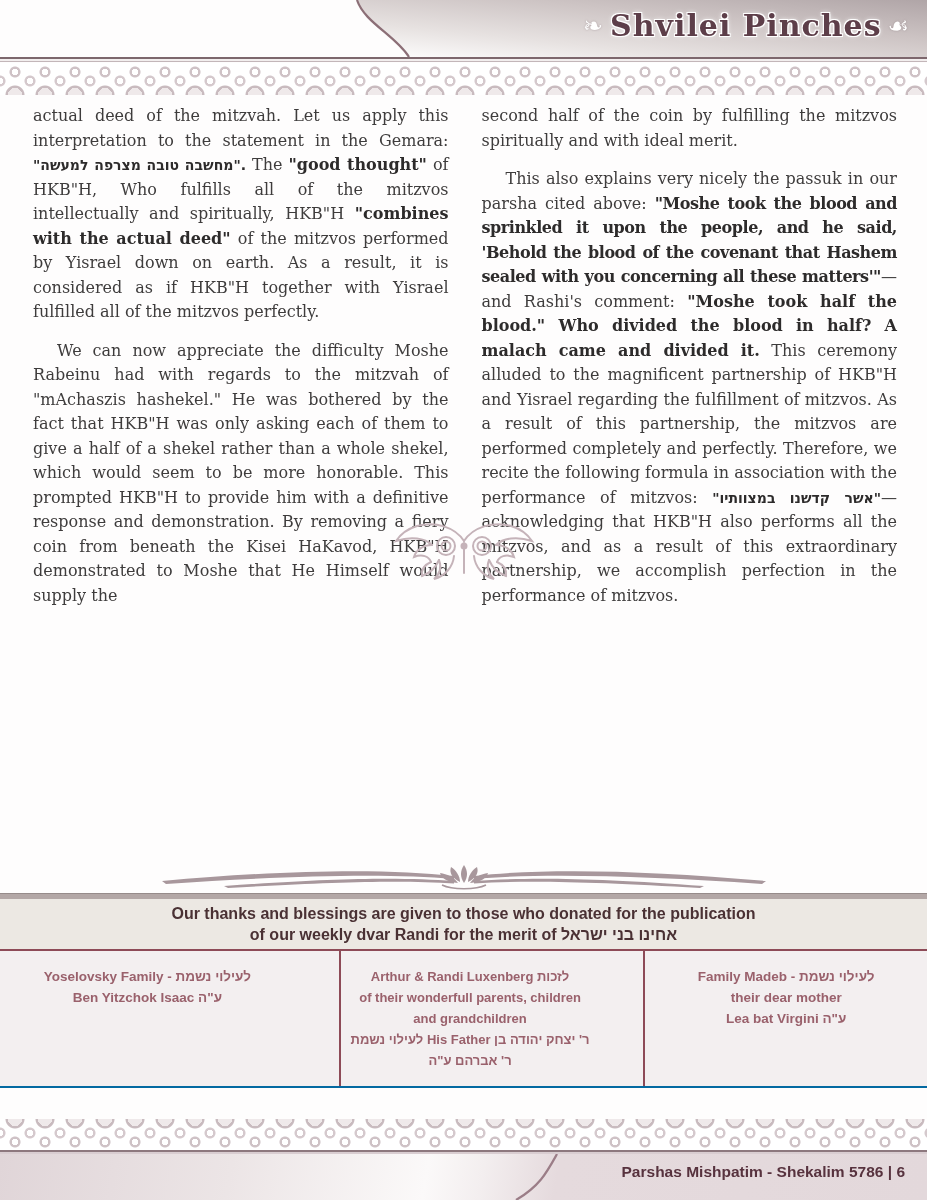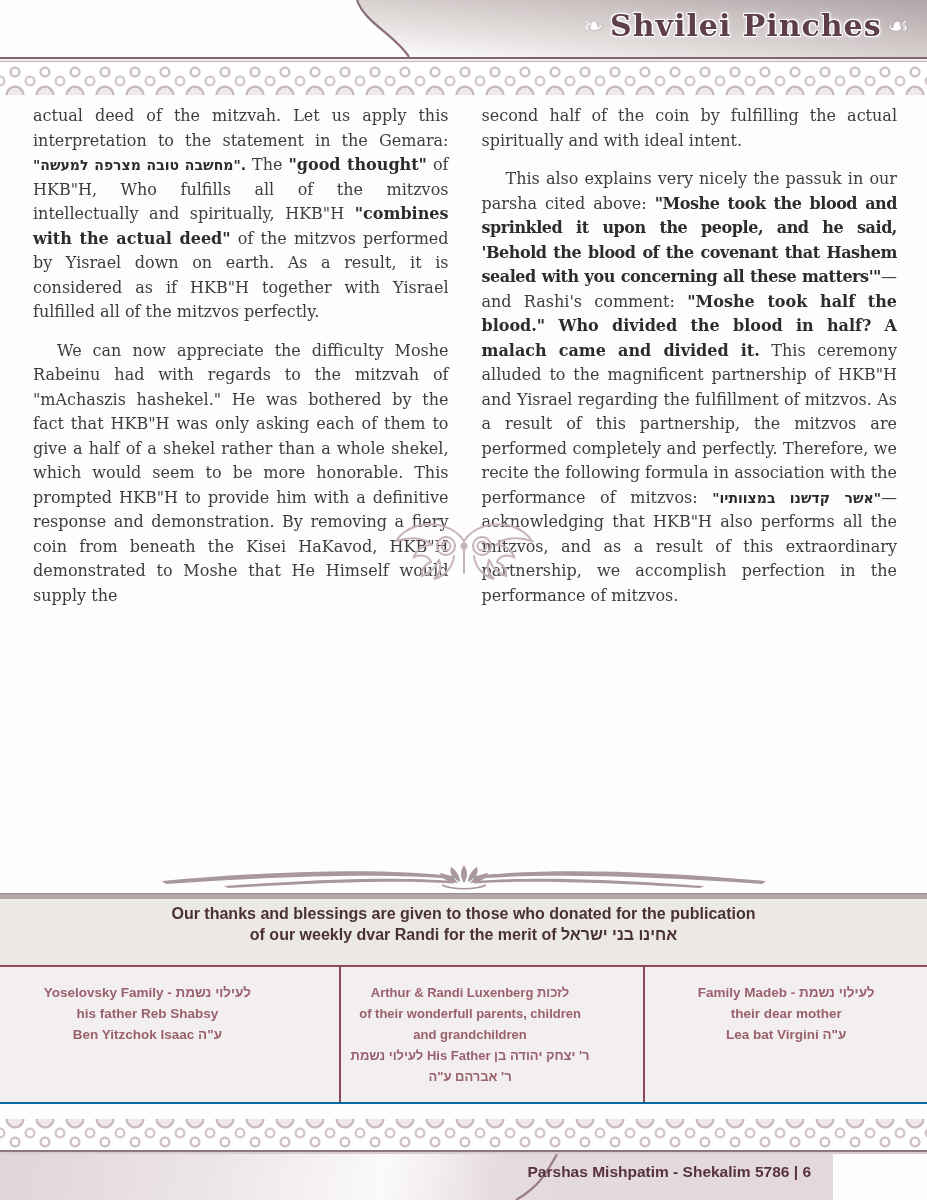--- a/index.html
+++ b/index.html
@@ -39,40 +39,40 @@
 
   
   .flourish{position:absolute;top:515px;left:50%;transform:translateX(-50%);}
 
   
   .divider{position:absolute;top:864px;left:50%;transform:translateX(-50%);}
 
   
   .thanks{position:absolute;top:893px;left:0;right:0;}
   .thanks-topband{height:5px;background:#b3a7a6;border-top:1px solid #968b8a;}
-  .thanks-head{background:#ece8e3;padding:4px 0 20px;text-align:center;
+  .thanks-head{background:#ece8e3;padding:4px 0 4px;text-align:center;
     font-family:"Liberation Sans",sans-serif;font-weight:bold;color:#4a3134;
     font-size:16px;line-height:21px;}
   .ded-row{display:flex;border-top:2px solid #8d4a57;border-bottom:2px solid #0369a1;background:#f3eff0;gap:44px;}
   .ded-cell{box-sizing:border-box;padding:15px 8px;text-align:center;
     font-family:"Liberation Sans",sans-serif;font-weight:bold;color:#9a616c;
     font-size:13.5px;line-height:21px;}
   .ded-cell+.ded-cell{border-left:2px solid #8d4a57;}
   .ded-1{flex:0 0 31.8%;}
   .ded-2{flex:0 0 30.6%;}
   .ded-3{flex:1;font-size:13px;}
 
   
   .email{position:absolute;top:1082px;left:0;width:100%;text-align:center;
     font-family:"Liberation Sans",sans-serif;font-weight:bold;font-size:15px;color:#7c4b58;}
 
   
   .bottom-rule{position:absolute;top:1150px;left:0;width:100%;height:4px;
     background:linear-gradient(to bottom,#8d787e 0 2px,#d9cdd1 2px 4px);}
-  .footer-band{position:absolute;top:1154px;left:0;width:833px;height:46px;
+  .footer-band{position:absolute;top:1154px;left:0;width:927px;height:46px;
     background:linear-gradient(100deg,#e0d5d8 0%,#ece5e6 25%,#fbf9f9 46%,#f3eeef 52%,#e5dadd 60%,#e3d8db 100%);}
   .footer-curve{position:absolute;top:0;left:0;}
   .footer-text{position:absolute;right:22px;top:9px;
     font-family:"Liberation Sans",sans-serif;font-weight:bold;font-size:15.5px;color:#57323e;}
 </style>
 </head>
 <body>
 
 <div class="page">
 
@@ -93,21 +93,21 @@
   </div>
   <div class="top-rule"></div>
   <div class="lace lace-top"></div>
 
   <div class="columns">
     <div class="col">
       <p><span>actual deed of the mitzvah.  Let us apply this interpretation to the statement in the Gemara: </span><span class="b heb">"מחשבה טובה מצרפה למעשה".</span><span> The </span><span class="b">"good thought"</span><span> of HKB"H, Who fulfills all of the mitzvos intellectually and spiritually, HKB"H </span><span class="b">"combines with the actual deed"</span><span> of the mitzvos performed by Yisrael down on earth.  As a result, it is considered as if HKB"H together with Yisrael fulfilled all of the mitzvos perfectly.</span></p>
       <p class="indent"><span>We can now appreciate the difficulty Moshe Rabeinu had with regards to the mitzvah of "mAchaszis hashekel."  He was bothered by the fact that HKB"H was only asking each of them to give a half of a shekel rather than a whole shekel, which would seem to be more honorable.  This prompted HKB"H to provide him with a definitive response and demonstration.  By removing a fiery coin from beneath the Kisei HaKavod, HKB"H demonstrated to Moshe that He Himself would supply the</span></p>
     </div>
     <div class="col">
-      <p><span>second half of the coin by fulfilling the actual spiritually and with ideal intent.</span></p>
+      <p><span>second half of the coin by fulfilling the mitzvos spiritually and with ideal merit.</span></p>
       <p class="indent"><span>This also explains very nicely the passuk in our parsha cited above: </span><span class="b tight">"Moshe took the blood and sprinkled it upon the people, and he said, 'Behold the blood of the covenant that Hashem sealed with you concerning all these matters'"</span><span>—and Rashi's comment: </span><span class="b">"Moshe took half the blood."  Who divided the blood in half?  A malach came and divided it.</span><span>  This ceremony alluded to the magnificent partnership of HKB"H and Yisrael regarding the fulfillment of mitzvos.  As a result of this partnership, the mitzvos are performed completely and perfectly.  Therefore, we recite the following formula in association with the performance of mitzvos: </span><span class="b heb">"אשר קדשנו במצוותיו"</span><span>—acknowledging that HKB"H also performs all the mitzvos, and as a result of this extraordinary partnership, we accomplish perfection in the performance of mitzvos.</span></p>
     </div>
   </div>
 
   <div class="flourish">
     <svg width="150" height="70" viewBox="0 0 150 70">
       <g stroke="#c5b3b9" stroke-width="2" fill="none" stroke-linecap="round">
         <path d="M75,26 C66,12 46,6 28,11 C18,14 11,20 7,26 C22,21 36,23 43,30"></path>
         <path d="M43,30 C34,30 27,35 25,42 C33,39 40,41 42,47"></path>
         <path d="M42,47 C35,50 32,55 33,61 C41,58 47,52 50,45"></path>
@@ -145,21 +145,20 @@
 
   <div class="thanks">
     <div class="thanks-topband"></div>
     <div class="thanks-head">
       <div>Our thanks and blessings are given to those who donated for the publication</div>
       <div>of our weekly dvar Randi for the merit of אחינו בני ישראל</div>
     </div>
     <div class="ded-row">
       <div class="ded-cell ded-1">
         <div>Yoselovsky Family - לעילוי נשמת</div>
-        <div>his father Reb Shabsy</div>
         <div>Ben Yitzchok Isaac ע"ה</div>
       </div>
       <div class="ded-cell ded-3">
         <div>Arthur &amp; Randi Luxenberg לזכות</div>
         <div>of their wonderfull parents, children and grandchildren</div>
         <div>לעילוי נשמת His Father ר' יצחק יהודה בן ר' אברהם ע"ה</div>
       </div>
       <div class="ded-cell ded-2">
         <div>Family Madeb - לעילוי נשמת</div>
         <div>their dear mother</div>

